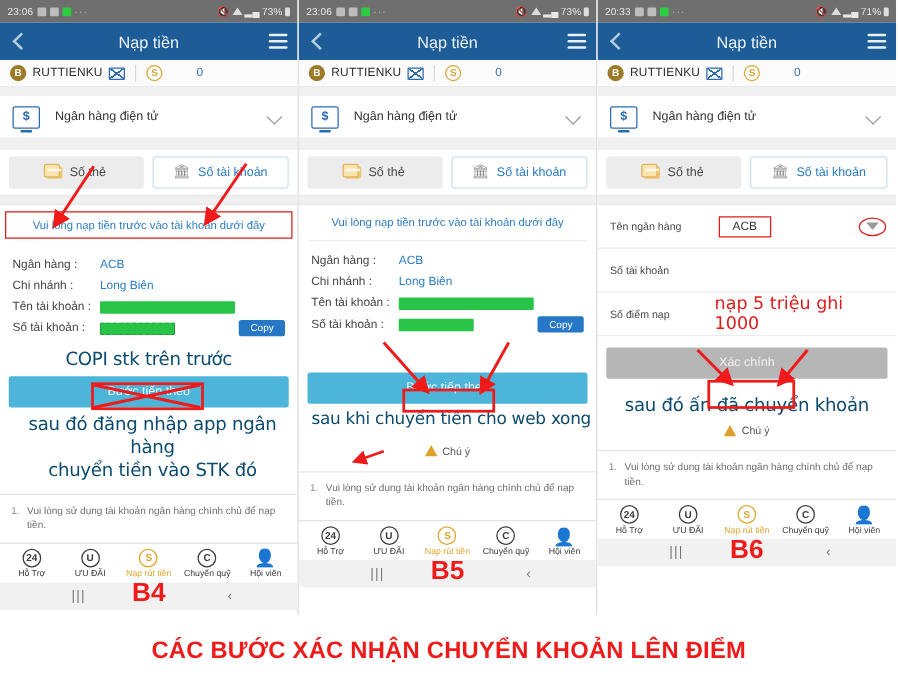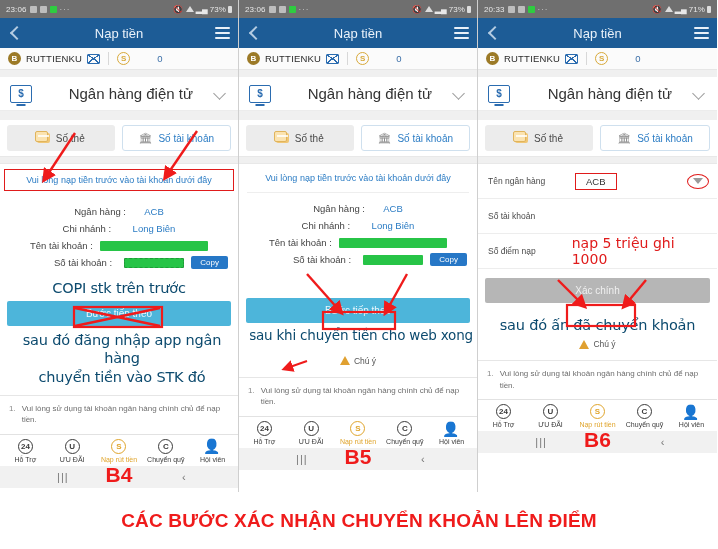--- a/index.html
+++ b/index.html
@@ -81,21 +81,21 @@
     height:34px; background:#fff; display:flex; align-items:center;
     padding:0 10px; gap:12px; border-bottom:1px solid #ececec;
   }
   .monitor-ico {
     width:22px;height:18px;border:1.6px solid #2b6cb0;border-radius:2px;
     display:flex;align-items:center;justify-content:center;
     color:#2b6cb0;font-size:10px;font-weight:bold;position:relative;
   }
   .monitor-ico::after{content:"";position:absolute;bottom:-4px;left:50%;transform:translateX(-50%);
     width:9px;height:2px;background:#2b6cb0;}
-  .method-label { font-size:15px;color:#333; flex:1; text-align:right; margin-right:10px;}
+  .method-label { font-size:10px;color:#333; flex:1; text-align:left; margin-right:10px;}
   .chevron-d { width:9px;height:9px;border-right:1.6px solid #9a9a9a;border-bottom:1.6px solid #9a9a9a;
                transform:rotate(45deg); margin-right:4px; }
 
   
   .tabgap { height:9px; background:#f0f0f0; }
   .tabrow { display:flex; gap:7px; padding:5px 7px; background:#fff; }
   .tab {
     flex:1; height:26px; display:flex;align-items:center;justify-content:center;gap:6px;
     border-radius:3px; font-size:10px;
   }
@@ -107,21 +107,21 @@
   .bank-ico { width:14px;height:11px;position:relative;color:#8a8a8a;font-size:11px;line-height:11px;}
 
   .strip-gray { height:8px;background:#f0f0f0;border-top:1px solid #e8e8e8;border-bottom:1px solid #e8e8e8;}
 
   
   .notice { text-align:center; font-size:9px; color:#2b7cc4; padding:9px 4px; }
   .notice-box { border:1.6px solid #e01b1b; margin:5px 4px; padding:5px 2px; }
 
   
   .info { padding: 7px 10px 4px 10px; position:relative; }
-  .irow { display:flex; align-items:center; height:17px; font-size:9.5px;justify-content:center; }
+  .irow { display:flex; align-items:center; height:17px; font-size:9.5px; }
   .ilabel { color:#444; width:70px; }
   .ival { color:#2b7cc4; }
   .redact { height:10px; background:#27c447; border-radius:1px; }
   .redact.w1 { width:108px; }
   .redact.w2 { width:60px; }
   .redact.dashed { border:1px dashed #1f9c38; }
   .copy-btn {
     position:absolute; right:10px; background:#2677c6; color:#fff;
     font-size:8px; padding:2px 9px; border-radius:2px;
   }

